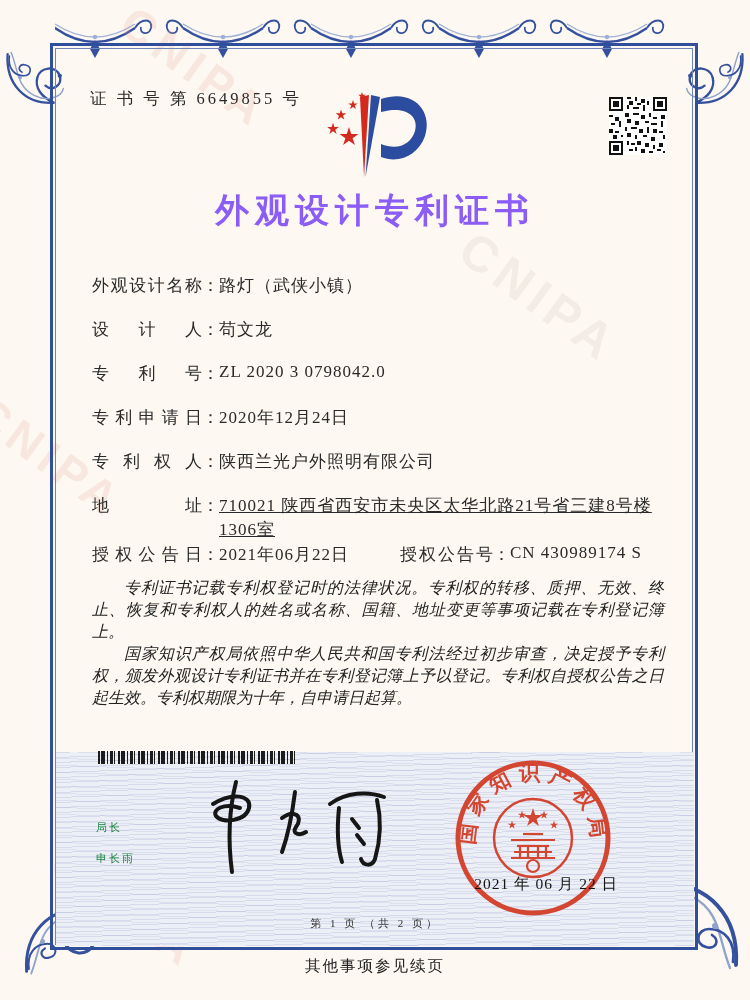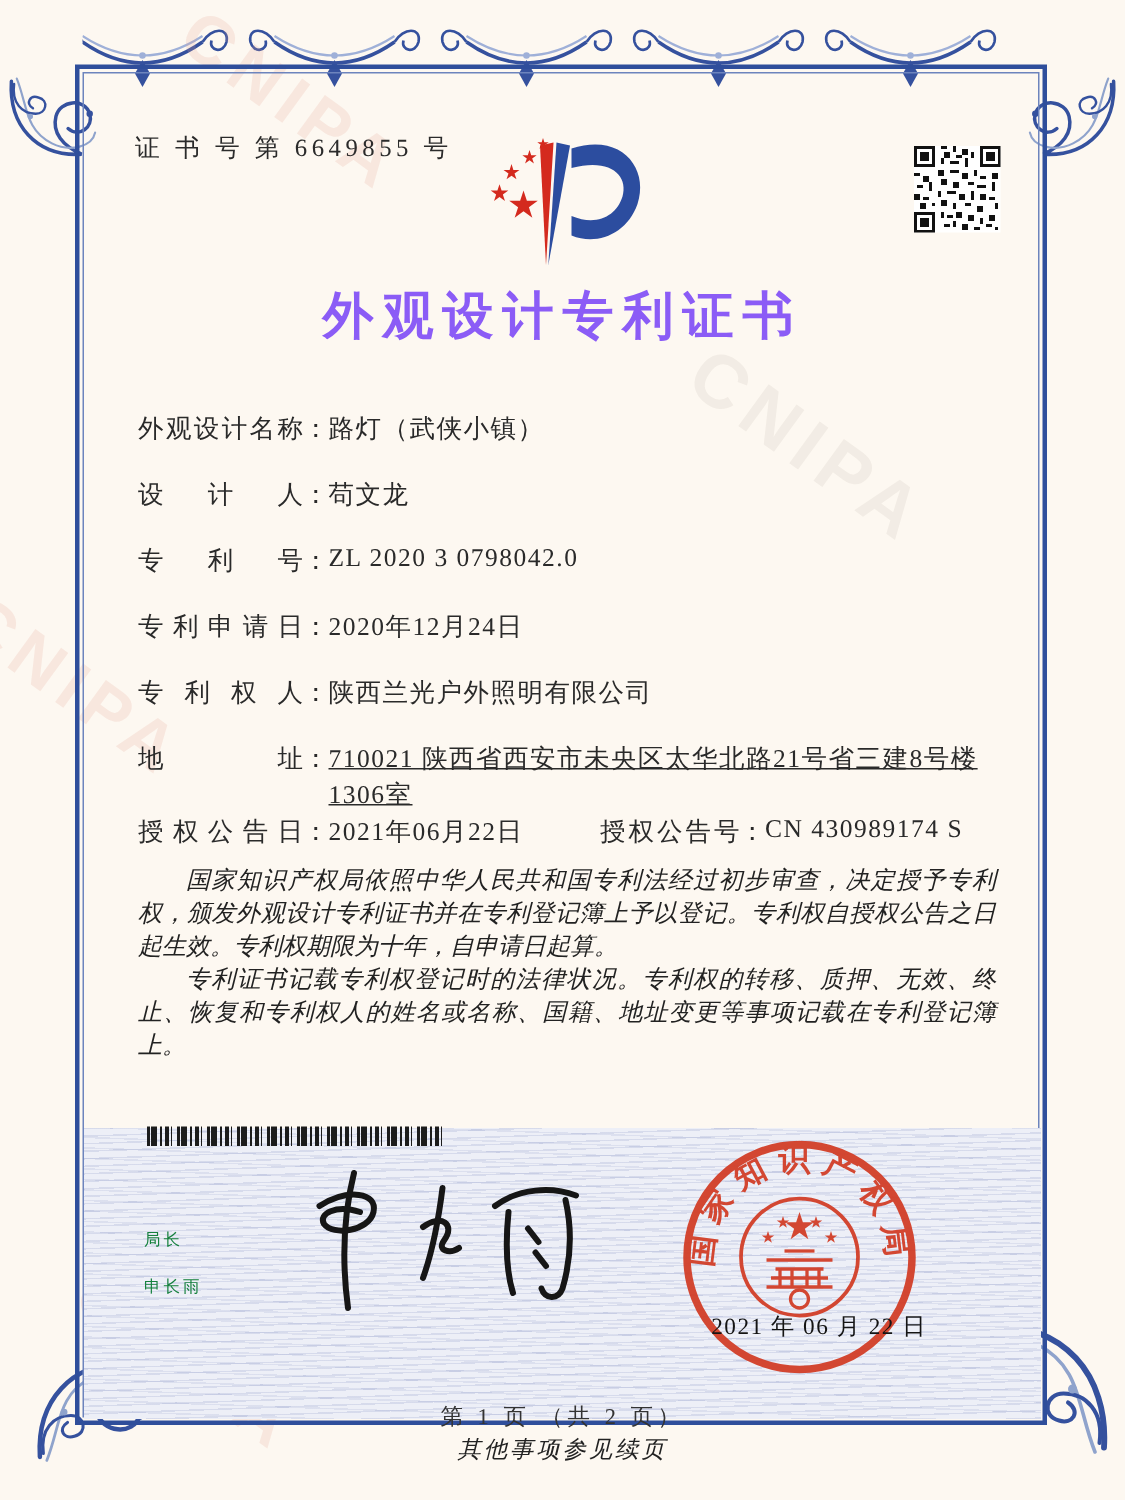--- a/index.html
+++ b/index.html
@@ -82,25 +82,25 @@
   .sig-svg{position:absolute;left:198px;top:772px;}
   
   .seal{position:absolute;left:451px;top:756px;width:164px;height:164px;opacity:.93;}
   .seal-date{
     position:absolute;left:468px;top:874px;width:150px;text-align:right;
     font-size:15.5px;color:#141414;letter-spacing:1px;
   }
   
   .page-info{
     position:absolute;left:0;top:916px;width:750px;text-align:center;
-    font-size:15px;letter-spacing:3px;color:#333;margin-top:19px;
+    font-size:11px;letter-spacing:3px;color:#333;
   }
   .note{
     position:absolute;left:0;top:956px;width:750px;text-align:center;
-    font-size:15.5px;letter-spacing:2px;color:#222;font-style:italic;
+    font-size:15.5px;letter-spacing:2px;color:#222;
   }
 </style>
 </head>
 <body>
 
 <svg width="0" height="0" style="position:absolute" aria-hidden="true">
   <defs>
     <polygon id="star" points="0,-1 0.225,-0.31 0.95,-0.31 0.36,0.12 0.59,0.81 0,0.38 -0.59,0.81 -0.36,0.12 -0.95,-0.31 -0.225,-0.31"></polygon>
     <g id="flourish">
       <path d="M4,62 C2,30 22,6 56,8 C42,14 34,24 37,36 C40,48 58,50 62,38 C65,28 54,20 46,27" fill="none" stroke="#35519e" stroke-width="2.6" stroke-linecap="round"></path>
@@ -245,22 +245,22 @@
 </div>
 <div class="row row-addr" style="top:494px">
   <span class="flabel">地址</span><span class="colon">：</span><span class="fvalue fvalue-wrap">710021 陕西省西安市未央区太华北路21号省三建8号楼1306室</span>
 </div>
 <div class="row" style="top:543px;width:572px">
   <span><span class="flabel">授权公告日</span><span class="colon">：</span><span class="fvalue">2021年06月22日</span></span>
   <span class="grant-no"><span class="flabel">授权公告号</span><span class="colon">：</span><span class="fvalue">CN 430989174 S</span></span>
 </div>
 
 <div class="paras">
+  <p>专利证书记载专利权登记时的法律状况。专利权的转移、质押、无效、终止、恢复和专利权人的姓名或名称、国籍、地址变更等事项记载在专利登记簿上。</p>
   <p>国家知识产权局依照中华人民共和国专利法经过初步审查，决定授予专利权，颁发外观设计专利证书并在专利登记簿上予以登记。专利权自授权公告之日起生效。专利权期限为十年，自申请日起算。</p>
-  <p>专利证书记载专利权登记时的法律状况。专利权的转移、质押、无效、终止、恢复和专利权人的姓名或名称、国籍、地址变更等事项记载在专利登记簿上。</p>
 </div>
 
 <div class="barcode"></div>
 
 <div class="signer">
   <div>局长</div>
   <div>申长雨</div>
 </div>
 <svg class="sig-svg" width="200" height="110" viewBox="0 0 200 110">
   <g fill="none" stroke="#161616" stroke-width="4" stroke-linecap="round">

